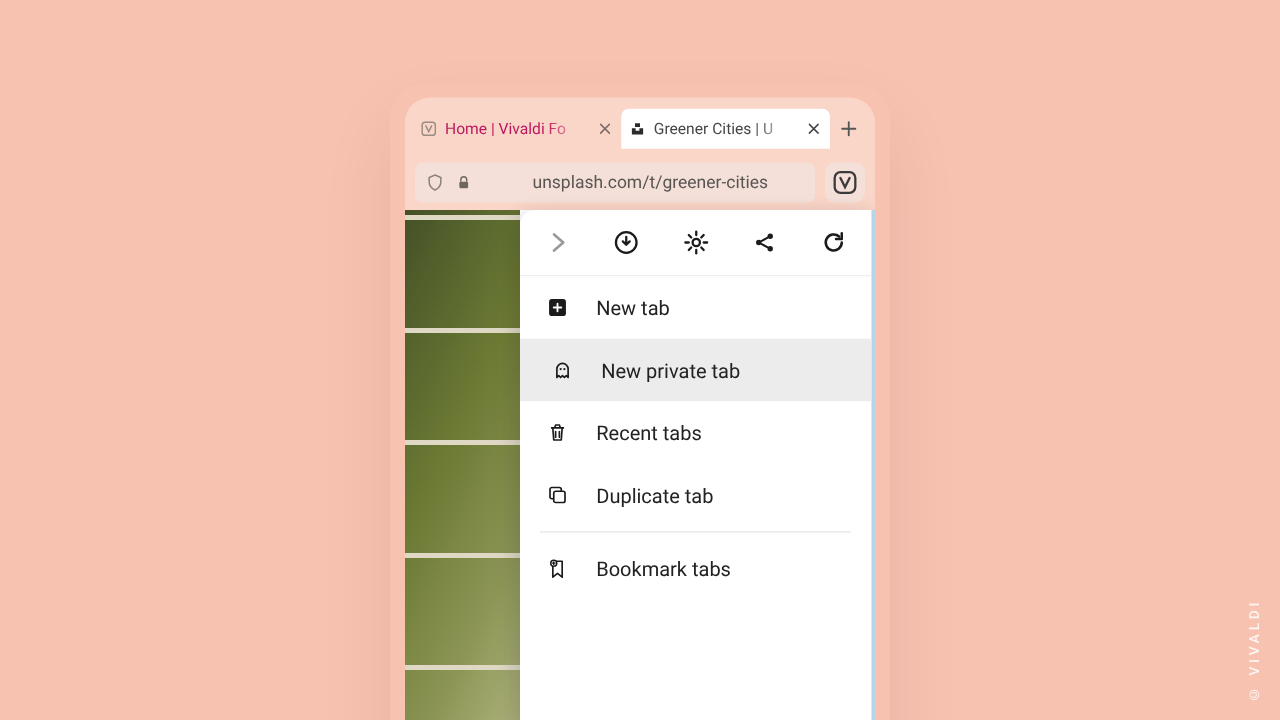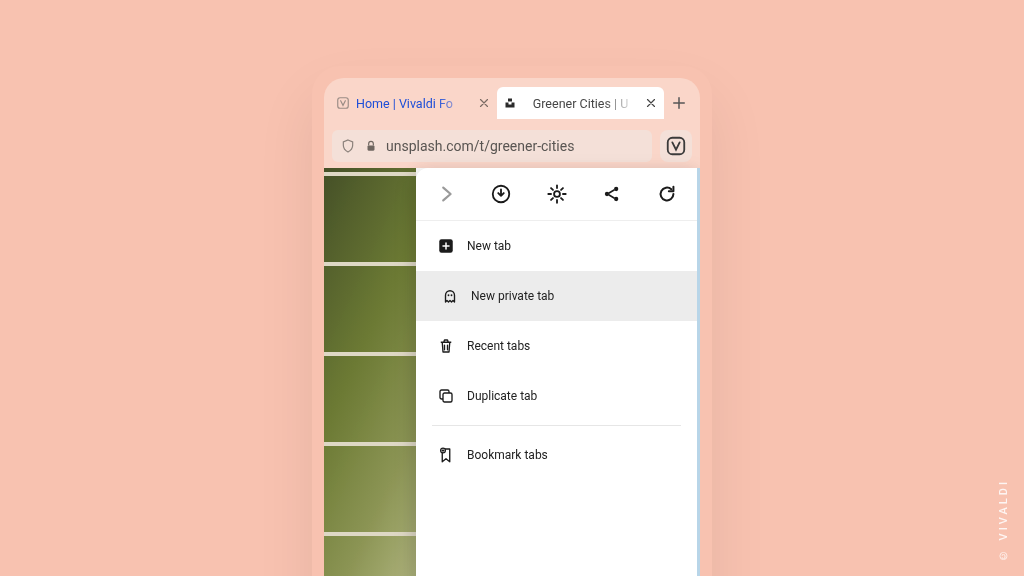--- a/index.html
+++ b/index.html
@@ -10,52 +10,52 @@
     font-weight:500;}
   .phone{position:absolute;left:312px;top:66px;width:400px;height:560px;
     background:#F8C2B0;border-radius:28px;
     box-shadow:0 30px 60px rgba(0,0,0,.08);}
   .phone-inner{position:absolute;left:12px;top:12px;right:12px;bottom:0;
     background:#FAD6C9;border-radius:20px 20px 0 0;overflow:hidden;}
   
   .tabstrip{display:flex;align-items:center;height:38px;padding:6px 6px 0 6px;gap:0;}
   .tab{flex:1;height:32px;border-radius:6px 6px 0 0;display:flex;align-items:center;
     padding:0 6px;font-size:12.5px;color:#464646;gap:6px;position:relative;min-width:0;}
-  .tab.inactive{background:transparent;color:#1d4ed8;}
-  .tab.active{background:#fff;text-align:center;}
+  .tab.inactive{background:transparent;color:#be185d;}
+  .tab.active{background:#fff;}
   .tab .favicon{width:14px;height:14px;flex:none;display:flex;align-items:center;justify-content:center;}
   .tab .title{flex:1;white-space:nowrap;overflow:hidden;text-overflow:clip;
     mask-image:linear-gradient(90deg,#000 70%,transparent 98%);}
   .tab .close{width:14px;height:14px;flex:none;color:#555;}
   .newtab{width:30px;height:30px;display:flex;align-items:center;justify-content:center;
     color:#555;flex:none;}
   
   .addr-row{display:flex;align-items:center;height:40px;padding:4px 8px 8px 8px;gap:8px;}
   .addr{flex:1;height:32px;background:#F4E0D8;border-radius:6px;display:flex;
     align-items:center;padding:0 8px;gap:8px;font-size:14px;color:#595552;}
-  .addr .url{flex:1;white-space:nowrap;overflow:hidden;}
+  .addr .url{flex:1;white-space:nowrap;overflow:hidden;margin-left:40px;}
   .v-btn{width:32px;height:32px;border-radius:8px;background:#F4E0D8;display:flex;
     align-items:center;justify-content:center;color:#3b3b3b;flex:none;}
   
   .page{position:absolute;left:0;right:0;top:90px;bottom:0;background:#fff;}
   .photo{position:absolute;left:0;top:0;width:92px;bottom:0;
     background:
       repeating-linear-gradient(0deg,#d9d4c3 0 4px,transparent 4px 90px),
       linear-gradient(115deg,#48522d,#6d7a3a 40%,#8c945a 70%,#b6b98b);
     filter:contrast(1.05) saturate(1.05);}
   
   .menu{position:absolute;left:92px;top:0;right:0;bottom:0;background:#fff;
     border-radius:12px 0 0 0;box-shadow:-6px 0 12px rgba(0,0,0,.06),0 8px 24px rgba(0,0,0,.12);
     border-right:3px solid #B8D5E8;}
   .menu-toolbar{height:52px;display:flex;align-items:center;justify-content:space-between;
     padding:0 18px;border-bottom:1px solid #eee;}
   .mt-ic{width:24px;height:24px;color:#1b1b1b;display:flex;align-items:center;justify-content:center;}
   .mt-ic.chev{color:#9a9a9a;}
-  .menu-item{height:50px;display:flex;align-items:center;gap:11px;padding:0 20px;
-    font-size:12px;color:#222;}
+  .menu-item{height:50px;display:flex;align-items:center;gap:21px;padding:0 20px;
+    font-size:16px;color:#222;}
   .menu-item.highlight{background:#ECECEC;padding-left:24px;}
   .menu-item .mi-ic{width:20px;height:20px;color:#1b1b1b;flex:none;display:flex;
     align-items:center;justify-content:center;}
   .menu-sep{height:1px;background:#e6e6e6;margin:4px 16px;}
   svg{display:block;}
 </style>
 </head>
 <body>
 <div class="stage">
 

